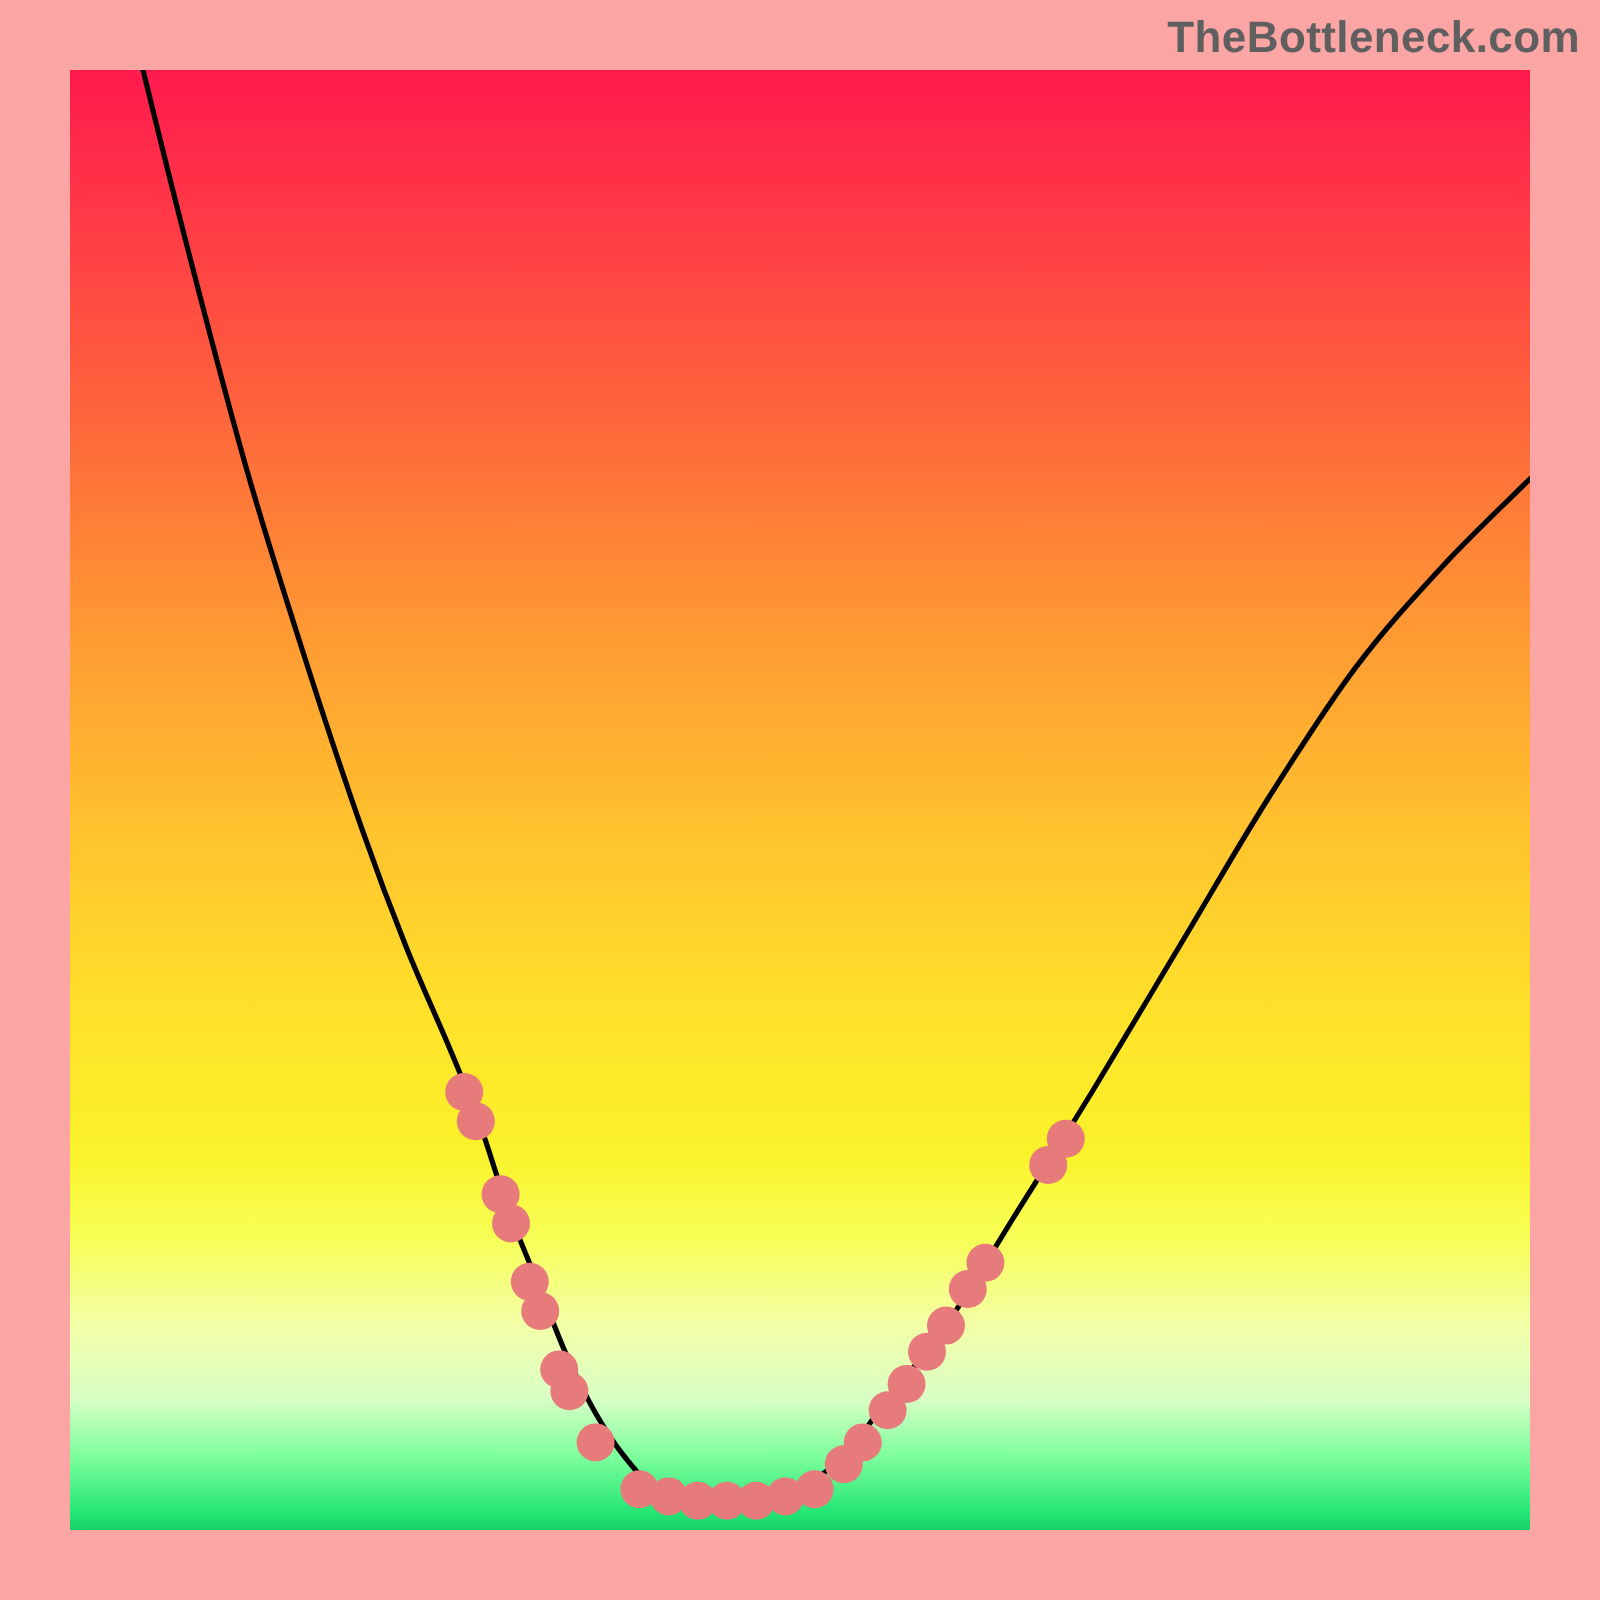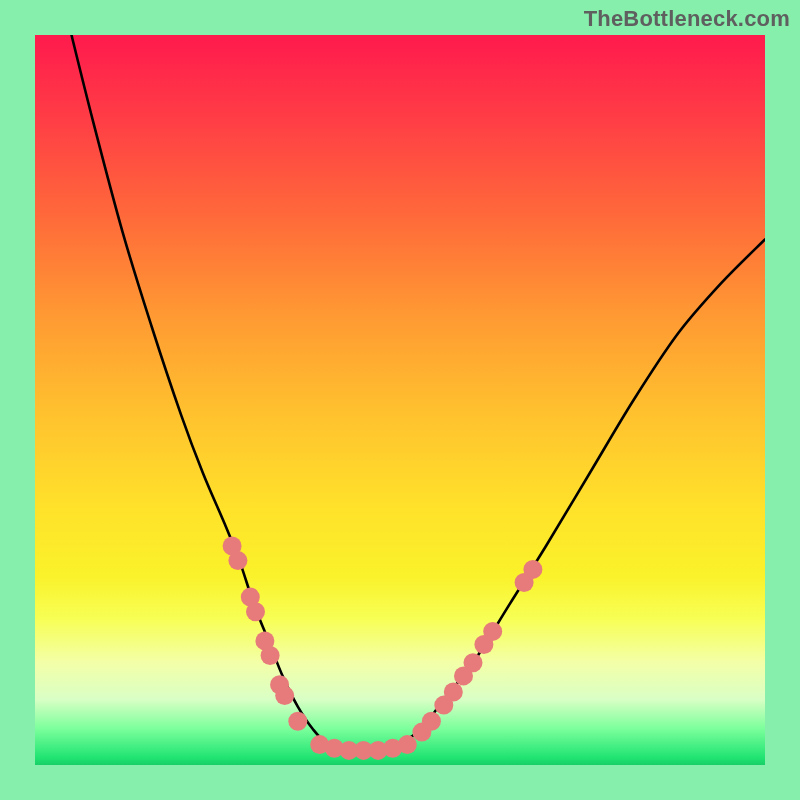--- a/index.html
+++ b/index.html
@@ -9,21 +9,21 @@
     height: 800px;
     background: #000;
     overflow: hidden;
   }
   .frame {
     position: absolute;
     left: 0;
     top: 0;
     width: 800px;
     height: 800px;
-    background: #86efac;
+    background: #fca5a5;
   }
   .plot {
     position: absolute;
     left: 35px;
     top: 35px;
     width: 730px;
     height: 730px;
     background: linear-gradient(to bottom,
       #ff1a4d 0%,
       #ff3f45 12%,

